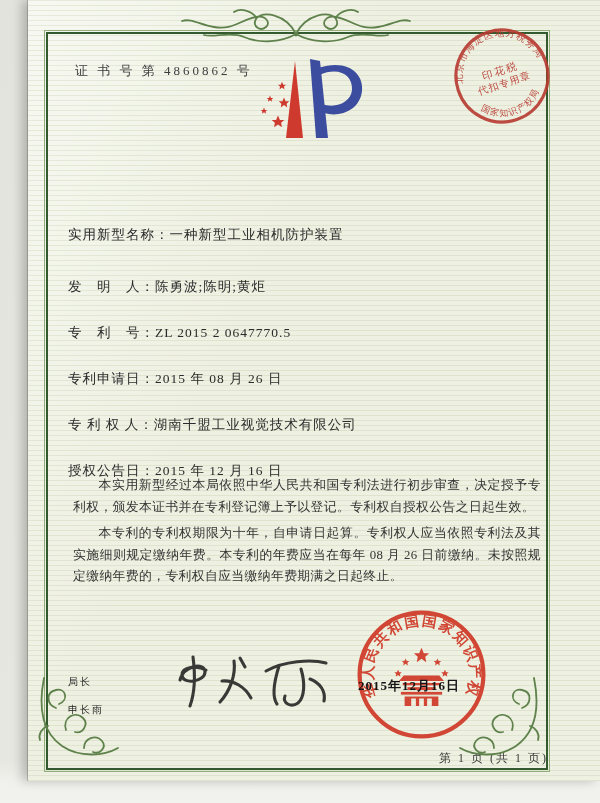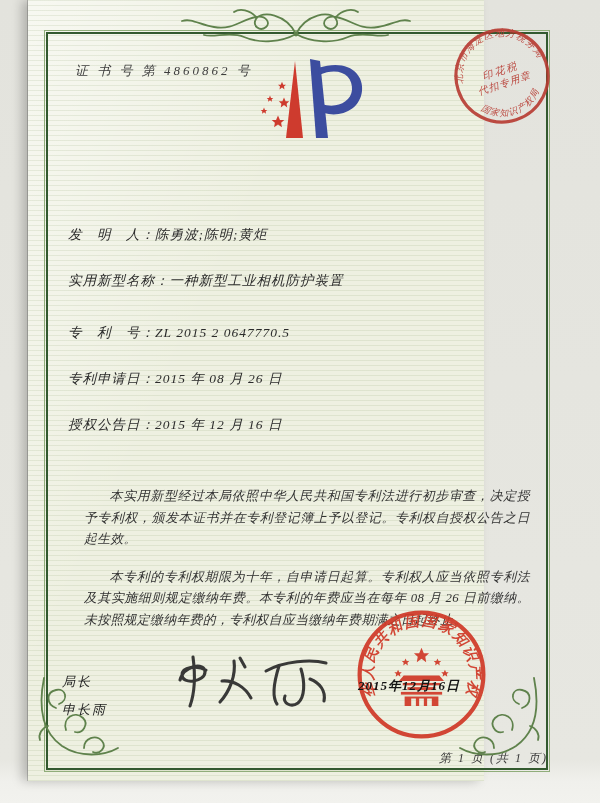--- a/index.html
+++ b/index.html
@@ -2,46 +2,45 @@
 <html><head>
 <meta charset="utf-8">
 <style>
   html,body{margin:0;padding:0;}
   body{
     width:600px;height:803px;overflow:hidden;position:relative;
     background:linear-gradient(to bottom,#e3e3dd 0,#e7e7e1 760px,#f0f0ec 781px,#f2f2ee 803px);
     font-family:"Liberation Serif","DejaVu Serif",serif;
   }
   .paper{
-    position:absolute;left:28px;top:0;width:456px;height:781px;
+    position:absolute;left:28px;top:0;width:572px;height:781px;
     background:
       repeating-linear-gradient(to bottom, rgba(125,152,92,.14) 0 1px, rgba(0,0,0,0) 1px 5px),
       linear-gradient(115deg, rgba(255,255,255,.55) 0%, rgba(255,255,255,0) 40%),
       #eef0e1;
     box-shadow:-6px 0 10px rgba(0,0,0,.22), -1px 0 0 rgba(0,0,0,.18);
-    font-style:italic;
   }
   .frame{position:absolute;left:16px;top:30px;width:504px;height:740px;border:1px solid #90ad7a;}
   .frame-inner{position:absolute;inset:1px;border:2px solid #33592f;}
   .cert-number{
     position:absolute;left:47px;top:62px;font-size:13px;letter-spacing:3px;color:#3d3d3d;
   }
   .title{
     position:absolute;left:16px;top:144px;width:504px;text-align:center;
     font-size:31px;font-weight:bold;letter-spacing:7px;color:#1d1d1d;
   }
   .fields{position:absolute;left:40px;top:226px;width:460px;font-size:13.5px;color:#2b2b2b;}
   .field-row{margin-bottom:28px;letter-spacing:1px;white-space:nowrap;}
   .field-row.first{margin-bottom:34px;}
   .paragraphs{
     position:absolute;left:40px;top:470px;width:478px;
     font-size:12.8px;line-height:21.5px;color:#333;text-align:justify;
   }
-  .paragraphs p{margin:16px;text-indent:2em;letter-spacing:0.4px;}
-  .director-block{position:absolute;left:34px;top:668px;font-size:13px;color:#222;letter-spacing:2px;line-height:28px;}
+  .paragraphs p{margin:5px;text-indent:2em;letter-spacing:0.4px;}
+  .director-block{position:absolute;left:40px;top:668px;font-size:10px;color:#222;letter-spacing:2px;line-height:28px;}
   .signature-svg{position:absolute;left:142px;top:652px;z-index:3;}
   .seal-svg{position:absolute;left:326px;top:607px;z-index:2;opacity:.93;}
   .seal-date{
     position:absolute;left:330px;top:677px;z-index:4;font-size:13px;font-weight:bold;
     color:#141414;letter-spacing:1px;
   }
   .tax-stamp-svg{position:absolute;left:424px;top:26px;z-index:3;opacity:.9;transform:rotate(-18deg);}
   .logo-svg{position:absolute;left:230px;top:58px;}
   .footer{
     position:absolute;left:16px;top:750px;width:504px;text-align:right;
@@ -124,31 +123,34 @@
       <text font-size="9" letter-spacing="1">
         <textPath href="#tsBotArc" startOffset="50%" text-anchor="middle">国家知识产权局</textPath>
       </text>
       <text x="0" y="-2" font-size="10.5" text-anchor="middle" letter-spacing="2">印花税</text>
       <text x="0" y="11" font-size="10" text-anchor="middle" letter-spacing="1">代扣专用章</text>
     </g>
   </svg>
 
 
   <div class="fields">
-    <div class="field-row">
-      <span>发　明　人：</span><span>陈勇波;陈明;黄炬</span>
-    </div>
     <div class="field-row first">
       <span>实用新型名称：</span><span>一种新型工业相机防护装置</span>
     </div>
     <div class="field-row">
+      <span>发　明　人：</span><span>陈勇波;陈明;黄炬</span>
+    </div>
+    <div class="field-row">
       <span>专　利　号：</span><span>ZL 2015 2 0647770.5</span>
     </div>
     <div class="field-row">
       <span>专利申请日：</span><span>2015 年 08 月 26 日</span>
+    </div>
+    <div class="field-row">
+      <span>专 利 权 人：</span><span>湖南千盟工业视觉技术有限公司</span>
     </div>
     <div class="field-row">
       <span>授权公告日：</span><span>2015 年 12 月 16 日</span>
     </div>
   </div>
 
   <div class="paragraphs">
     <p>本实用新型经过本局依照中华人民共和国专利法进行初步审查，决定授予专利权，颁发本证书并在专利登记簿上予以登记。专利权自授权公告之日起生效。</p>
     <p>本专利的专利权期限为十年，自申请日起算。专利权人应当依照专利法及其实施细则规定缴纳年费。本专利的年费应当在每年 08 月 26 日前缴纳。未按照规定缴纳年费的，专利权自应当缴纳年费期满之日起终止。</p>
   </div>

